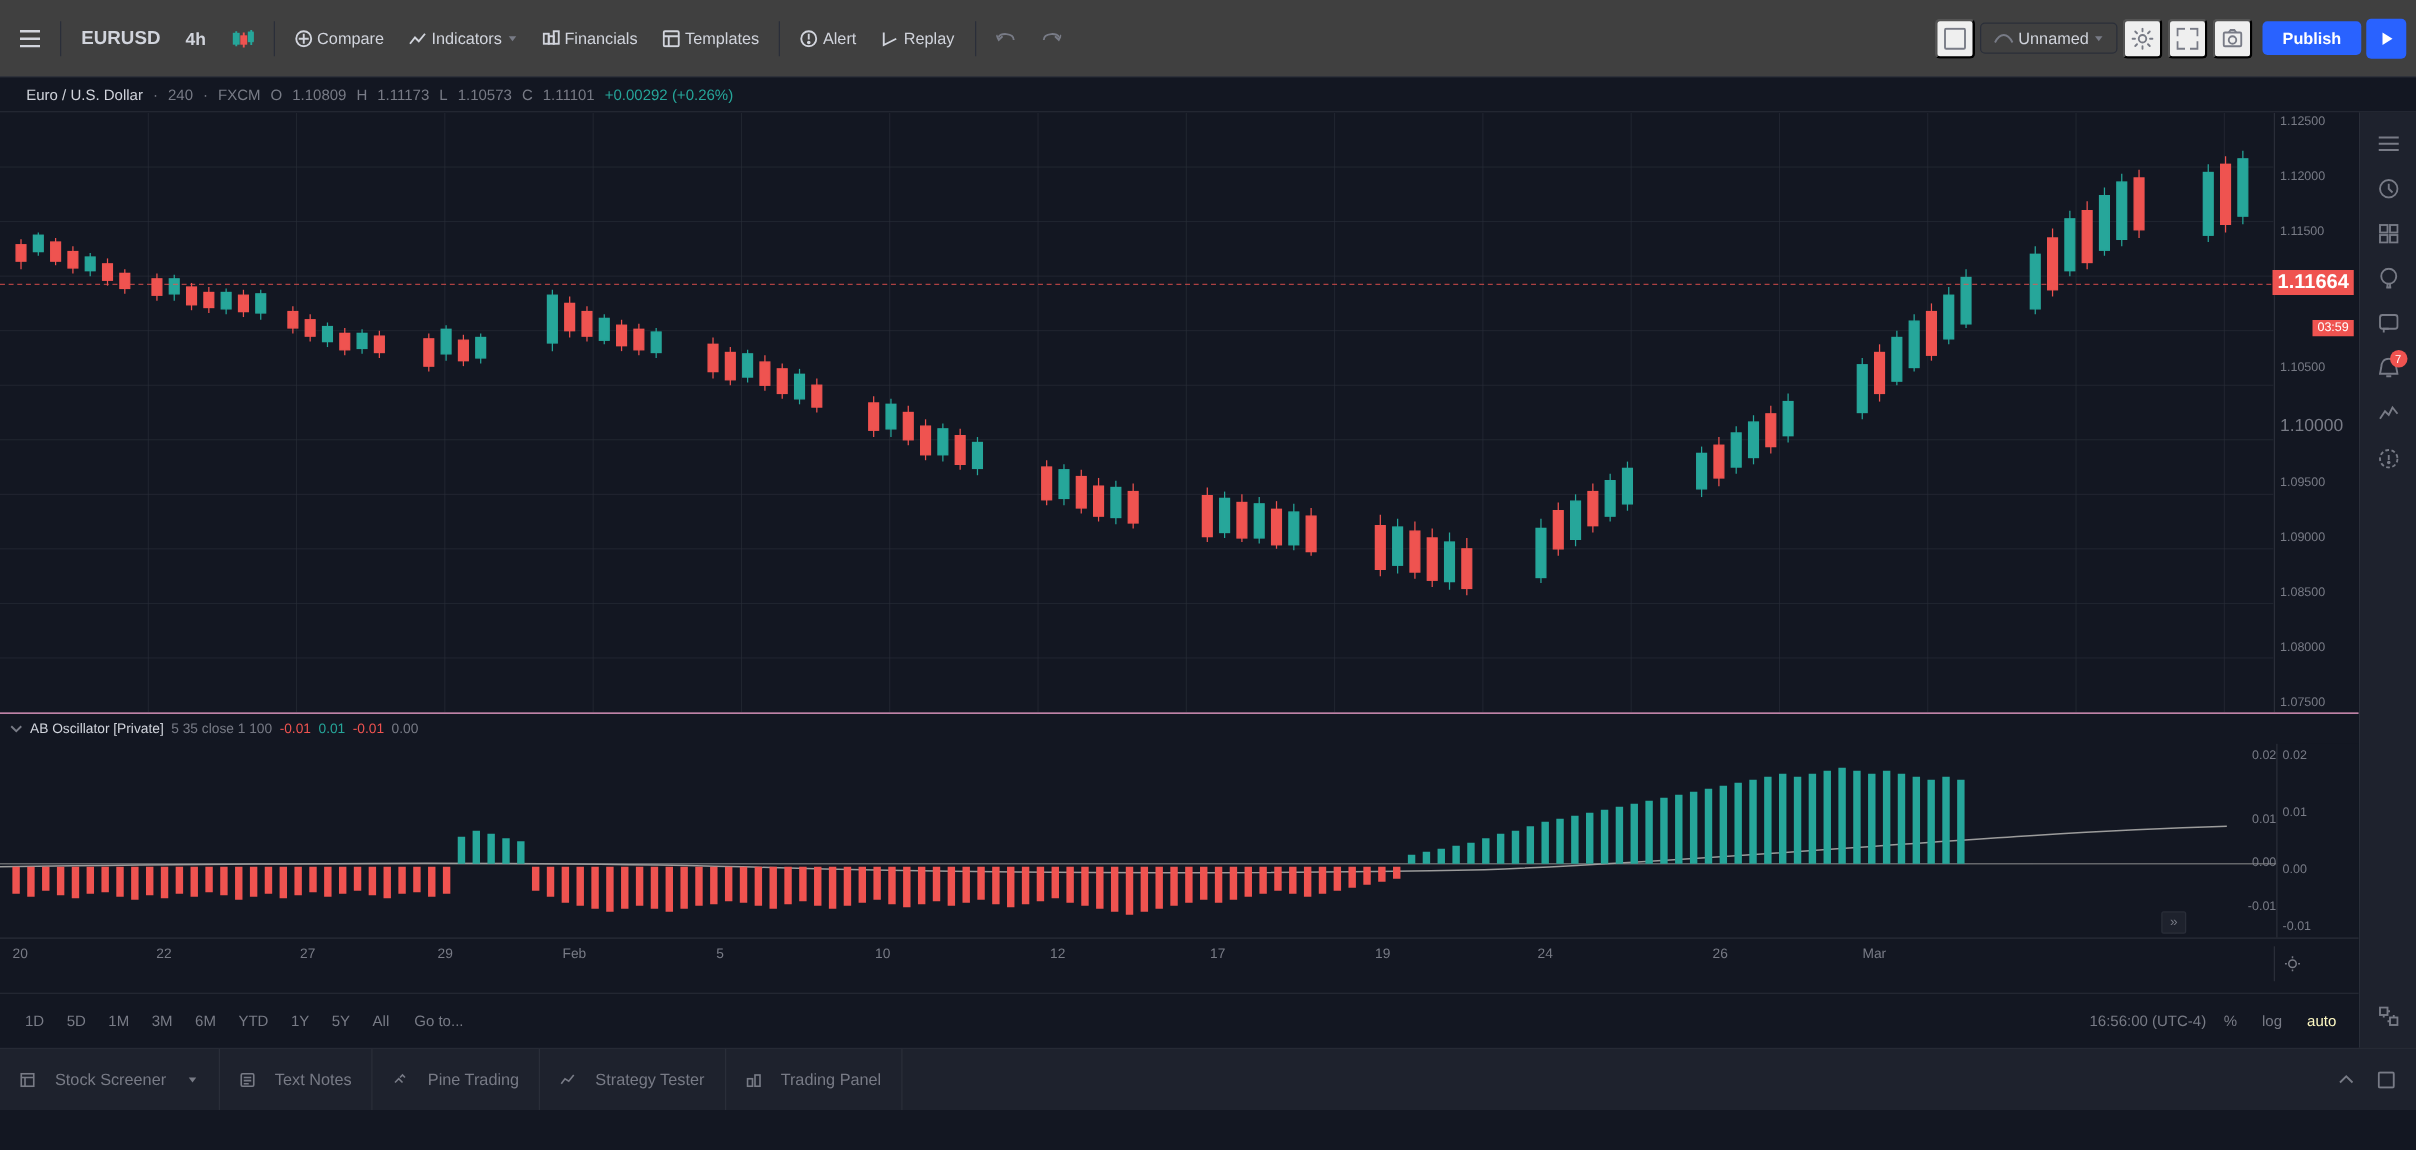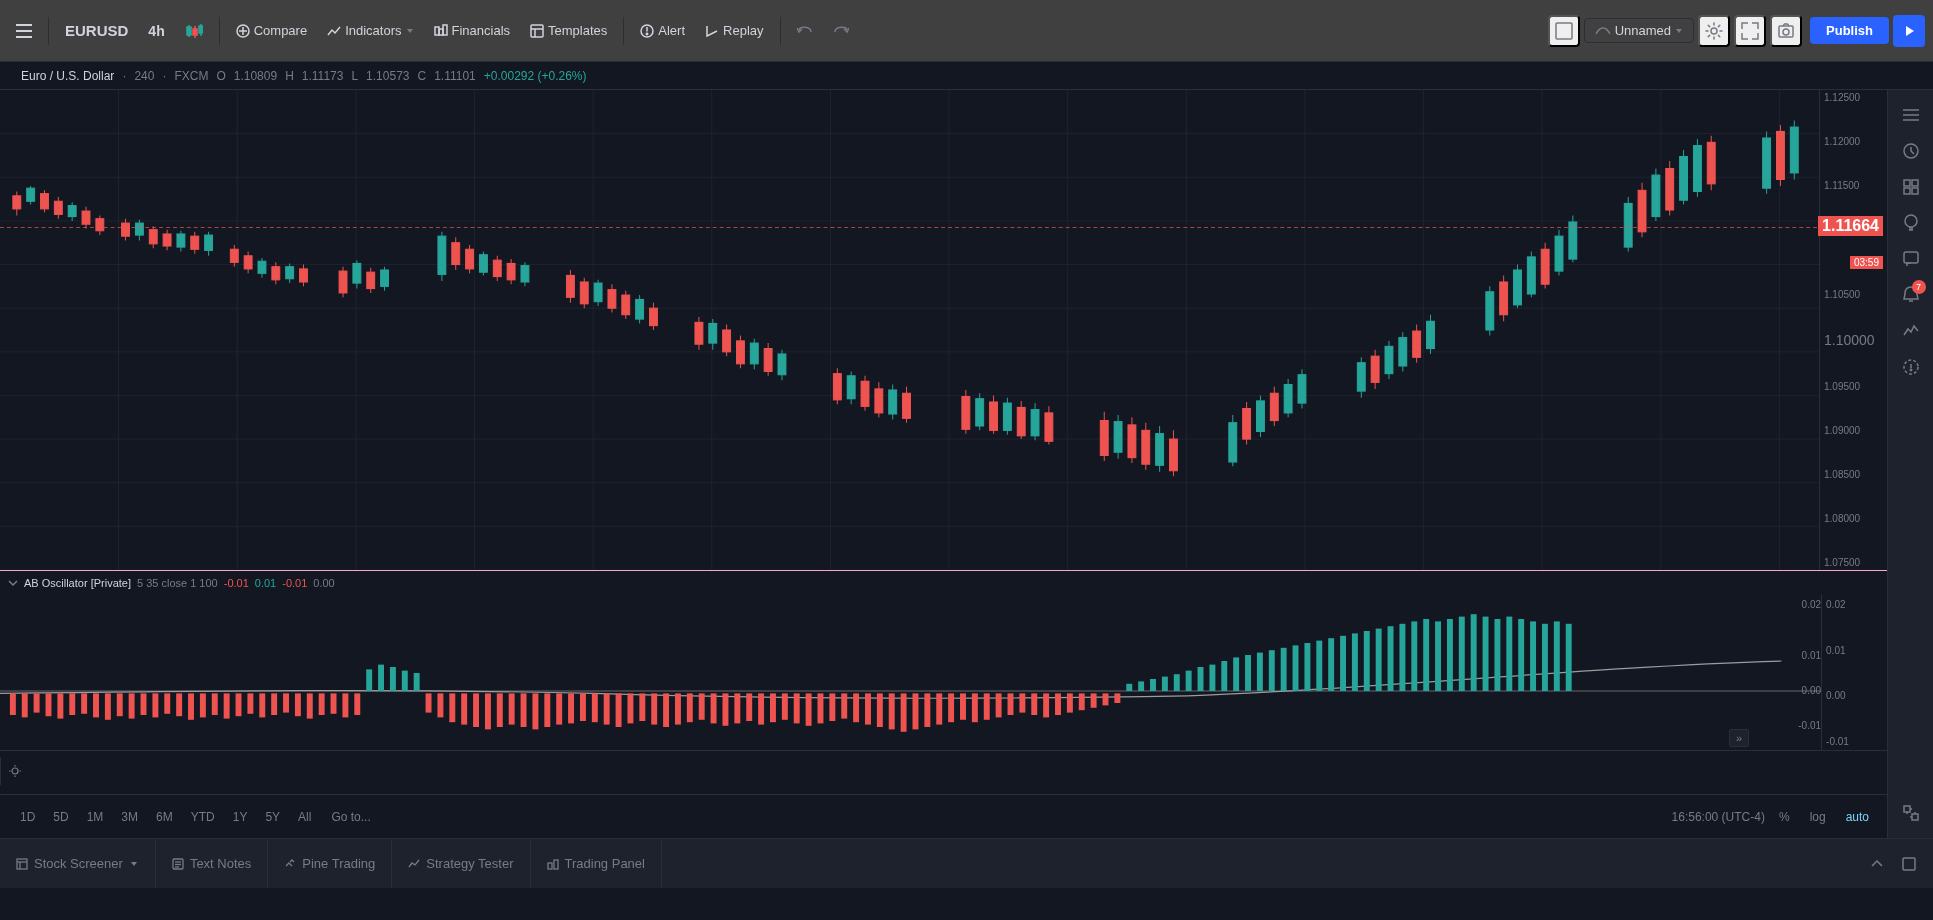--- a/index.html
+++ b/index.html
@@ -127,34 +127,34 @@
     .period-btn {
       padding: 3px 8px; border-radius: 4px; cursor: pointer;
       color: #787b86; font-size: 12px; background: none; border: none;
     }
     .goto-btn {
       padding: 3px 10px; border-radius: 4px; cursor: pointer;
       color: #787b86; font-size: 12px; background: none; border: none;
     }
     .bottom-right { margin-left: auto; display: flex; align-items: center; gap: 8px; color: #787b86; font-size: 12px; }
     .pct-btn, .log-btn { padding: 3px 6px; cursor: pointer; color: #787b86; }
-    .auto-btn { color: #7dd3fc; cursor: pointer; padding: 3px 6px; }
+    .auto-btn { color: #fef9c3; cursor: pointer; padding: 3px 6px; }
 
     
     .bottom-tabs {
       height: 50px; background: #1e222d;
       border-top: 1px solid #2a2e39;
       display: flex; align-items: center;
       padding: 0 0 0 0;
     }
     .tab-item {
       height: 100%; display: flex; align-items: center;
       padding: 0 16px; cursor: pointer; font-size: 13px;
       color: #787b86; border-right: 1px solid #2a2e39;
-      gap: 6px;
+      gap: 16px;
     }
     .tab-right { margin-left: auto; display: flex; align-items: center; gap: 8px; padding-right: 12px; }
     .tab-right-btn { cursor: pointer; color: #787b86; width: 24px; height: 24px; display: flex; align-items: center; justify-content: center; }
 
     
     .chart-svg { width: 100%; height: 100%; }
 
     .grid-line { stroke: #2a2e39; stroke-width: 0.5; }
     .candle-up { fill: #26a69a; stroke: #26a69a; }
     .candle-down { fill: #ef5350; stroke: #ef5350; }
@@ -785,20 +785,35 @@
         <div style="width:68px; border-left:1px solid #2a2e39; background:#131722; display:flex; flex-direction:column; justify-content:space-between; padding:4px; font-size:10px; color:#787b86;">
           <span>0.02</span>
           <span>0.01</span>
           <span>0.00</span>
           <span>-0.01</span>
         </div>
       </div>
     </div>
 
     <div class="time-axis">
+      <div style="flex:1; position:relative; height:100%;">
+        <span class="time-label" style="left:10px">20</span>
+        <span class="time-label" style="left:125px">22</span>
+        <span class="time-label" style="left:240px">27</span>
+        <span class="time-label" style="left:350px">29</span>
+        <span class="time-label" style="left:450px">Feb</span>
+        <span class="time-label" style="left:573px">5</span>
+        <span class="time-label" style="left:700px">10</span>
+        <span class="time-label" style="left:840px">12</span>
+        <span class="time-label" style="left:968px">17</span>
+        <span class="time-label" style="left:1100px">19</span>
+        <span class="time-label" style="left:1230px">24</span>
+        <span class="time-label" style="left:1370px">26</span>
+        <span class="time-label" style="left:1490px">Mar</span>
+      </div>
       <div style="width:68px; border-left:1px solid #2a2e39;">
         <div style="width:20px; height:20px; display:flex; align-items:center; justify-content:center; cursor:pointer; margin:4px;">
           <svg width="14" height="14" viewBox="0 0 14 14" fill="none" stroke="#787b86" stroke-width="1.2">
               <circle cx="7" cy="7" r="3"></circle>
               <path d="M7 1v1.5M7 11.5V13M1 7h1.5M11.5 7H13"></path>
             </svg>
         </div>
       </div>
     </div>
 

